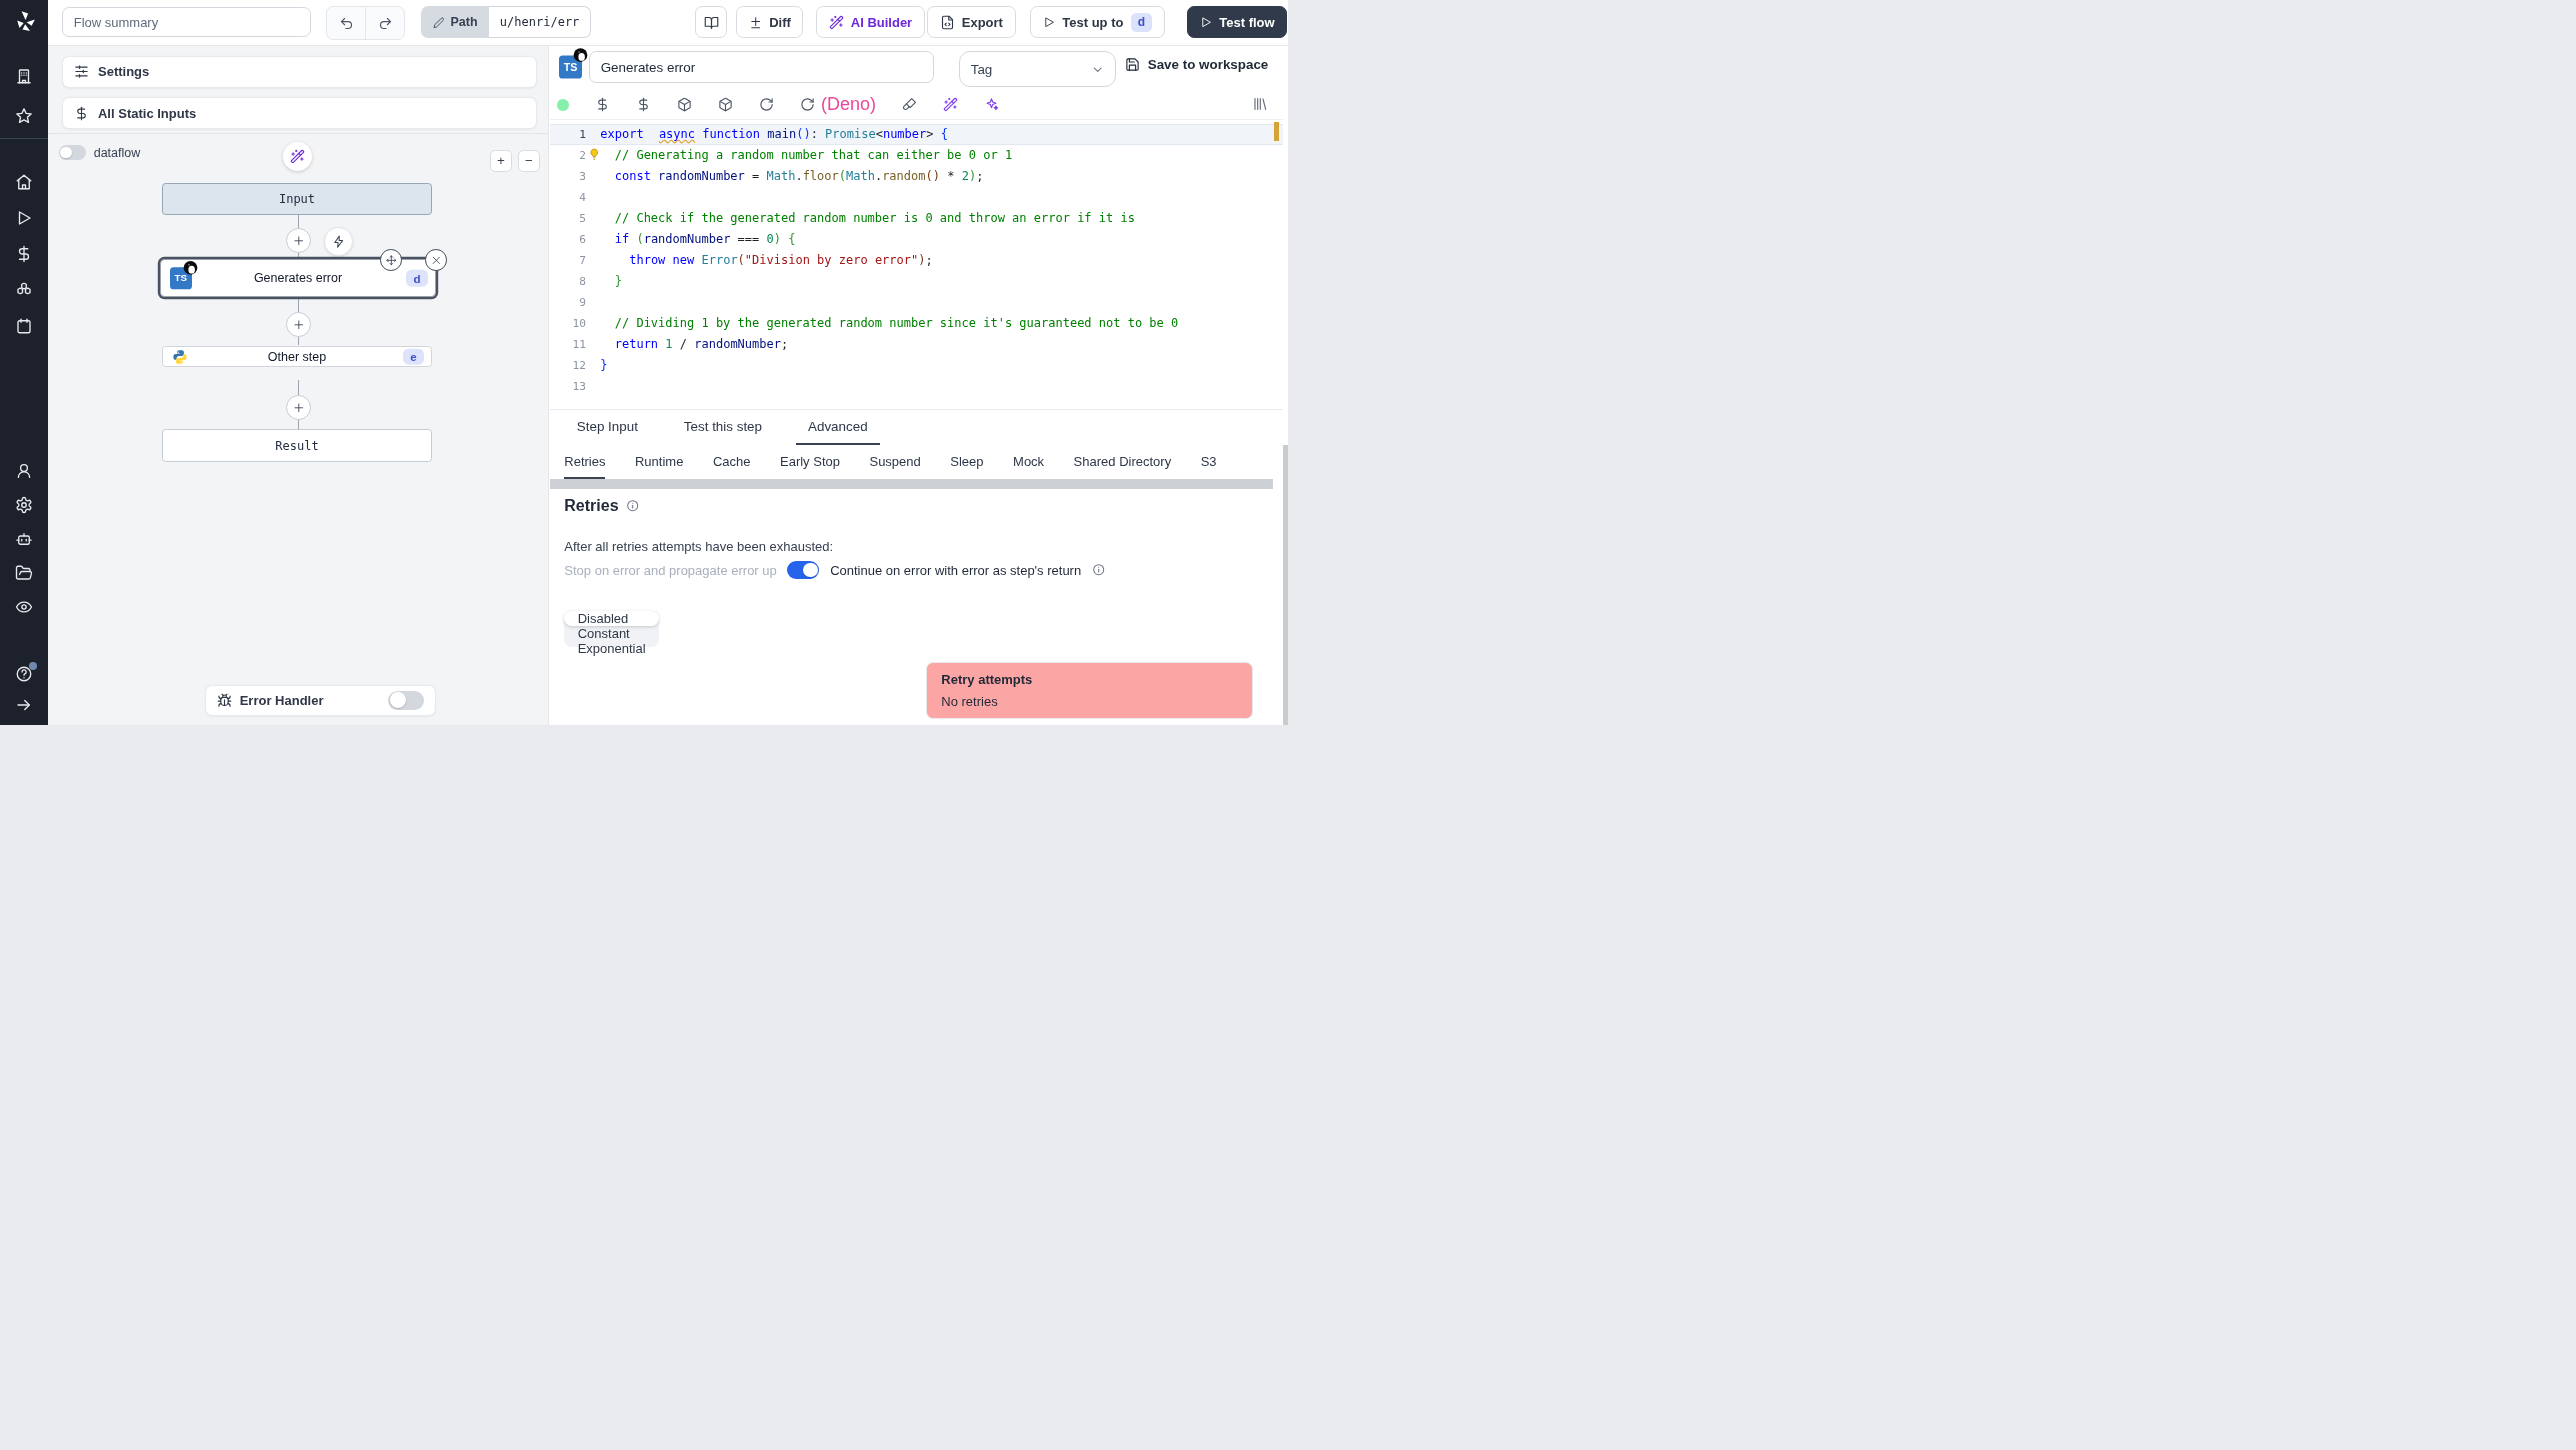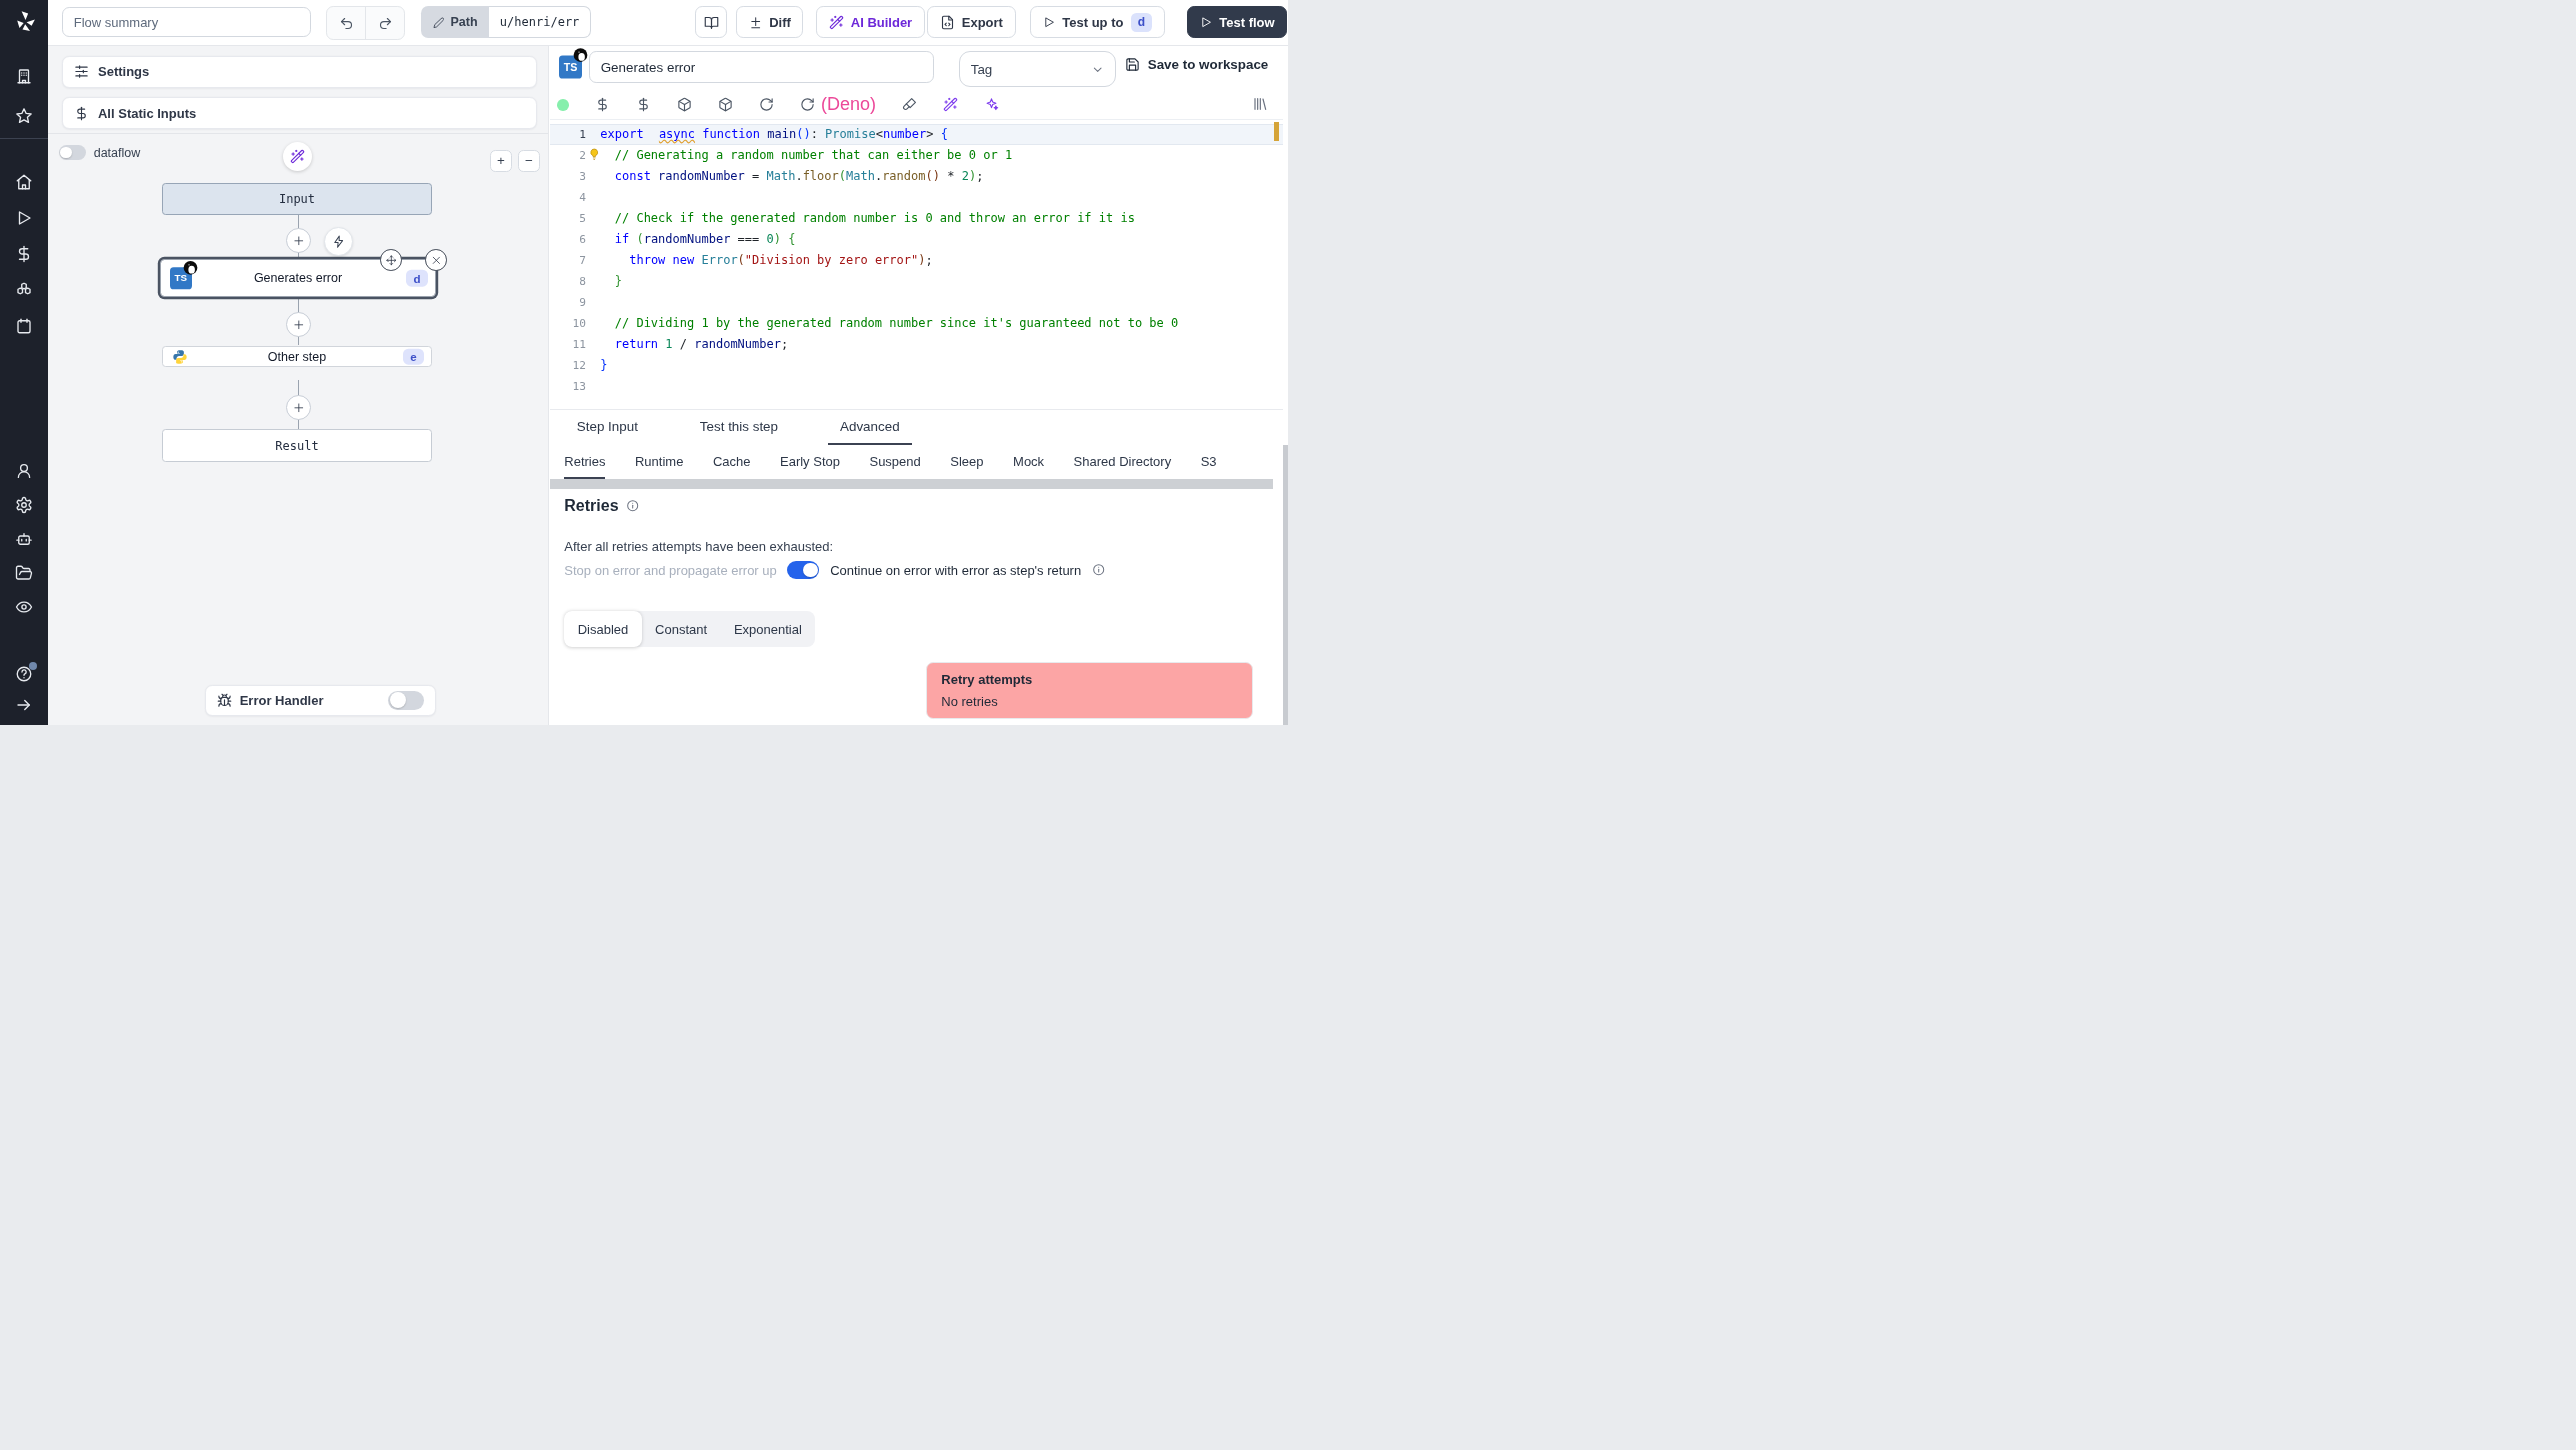--- a/index.html
+++ b/index.html
@@ -115,41 +115,41 @@
   .cl.cur .ln{color:#374151;}
   .k{color:#0000ff}.t{color:#267f99}.f{color:#795E26}.v{color:#001080}.n{color:#098658}
   .c{color:#008000}.s{color:#a31515}.p{color:#1f2328}.b1{color:#0431fa}.b2{color:#319331}.b3{color:#7b3814}
   .sq{text-decoration:underline;text-decoration-style:wavy;text-decoration-color:#e0a030;text-decoration-skip-ink:none;margin-left:8px;}
   .bulb{position:absolute;left:38px;top:3.6px;width:12.5px;height:12.5px;}
   .ruler-mark{position:absolute;right:4.5px;top:1.8px;width:4.5px;height:19.7px;background:#d5a438;}
   .vscroll{position:absolute;right:0;top:400px;width:5.4px;height:281px;background:#c8cbd0;}
 
   
   .tabs{position:absolute;left:0;top:364px;width:733px;height:36px;border-top:0.9px solid #e8eaee;
-        display:flex;align-items:stretch;gap:37px;padding-left:14.3px;box-sizing:border-box;}
+        display:flex;align-items:stretch;gap:21px;padding-left:14.3px;box-sizing:border-box;}
   .tab{display:flex;align-items:center;font-size:13.4px;font-weight:500;color:#2d3748;padding:0 12.5px;
        border-bottom:2.7px solid transparent;cursor:pointer;box-sizing:border-box;}
   .tab.active{border-bottom-color:#3b4252;}
   .subtabs{position:absolute;left:0;top:400px;width:733px;height:34px;display:flex;align-items:stretch;
            gap:29.5px;padding-left:14.3px;box-sizing:border-box;}
   .subtab{display:flex;align-items:center;font-size:13px;font-weight:500;color:#2d3748;
           border-bottom:2.7px solid transparent;cursor:pointer;}
   .subtab.active{border-bottom-color:#3b4252;}
   .strip{position:absolute;left:0;top:434px;width:723px;height:9.8px;background:#cdd0d4;}
 
   
   .sec-title{position:absolute;left:14.3px;top:452px;display:flex;align-items:center;gap:7.2px;
              font-size:16px;font-weight:700;color:#1f2937;}
   .info-ic{width:13.4px;height:13.4px;color:#6b7280;cursor:pointer;}
   .sec-desc{position:absolute;left:14.3px;top:494px;font-size:13px;color:#374151;}
   .tog-row{position:absolute;left:14.3px;top:516px;display:flex;align-items:center;gap:10.7px;font-size:13px;}
   .tog-off{color:#a8b0bd;}
   .tog-on{color:#1f2937;font-weight:500;}
   .seg{position:absolute;left:14.3px;top:566px;height:36px;background:#f1f2f5;border-radius:8px;
-       display:flex;align-items:stretch;}
+       display:flex;align-items:stretch;flex-direction:column;}
   .seg .opt{display:flex;align-items:center;padding:0 13.4px;font-size:13px;font-weight:500;color:#2d3748;
             cursor:pointer;border-radius:8px;}
   .seg .opt.active{background:#fff;box-shadow:0 0.9px 3.6px rgba(0,0,0,.18);}
   .retry-card{position:absolute;left:376px;top:617px;width:327px;height:57px;background:#fca5a5;
               border:0.9px solid #e8eaed;border-radius:7.2px;padding:9px 14.3px;box-sizing:border-box;}
   .retry-card .rc-title{font-size:13px;font-weight:700;color:#1f2937;}
   .retry-card .rc-val{font-size:13px;color:#1f2937;margin-top:7.2px;}
 </style>
 </head>
 <body>

